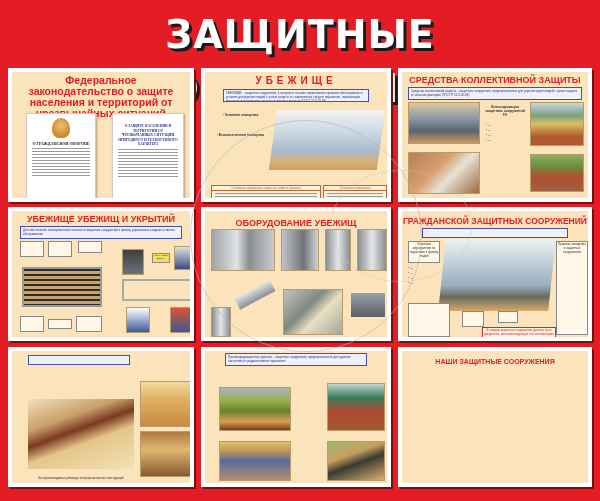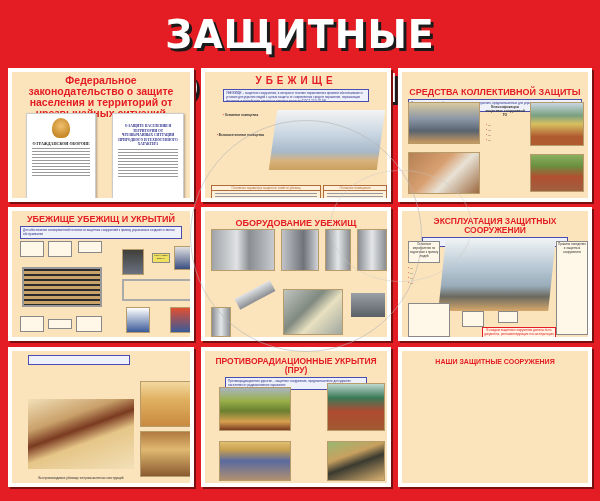--- a/index.html
+++ b/index.html
@@ -120,21 +120,21 @@
     <div class="table-box" style="left:118px;top:113px;width:62px;height:14px;">
       <div class="th">Основные помещения</div>
       <div class="row"></div>
         <div class="row"></div>
     </div>
   </div>
 </div>
 
 <div class="panel" style="left:398px;top:68px;width:194px;height:134px;">
   <div class="panel-inner">
-    <div class="ptitle" style="font-size:9px;padding-top:4px;margin-top:12px;">СРЕДСТВА КОЛЛЕКТИВНОЙ ЗАЩИТЫ</div>
+    <div class="ptitle" style="font-size:9px;padding-top:4px;">СРЕДСТВА КОЛЛЕКТИВНОЙ ЗАЩИТЫ</div>
     <div class="note">Средства коллективной защиты – защитные сооружения, предназначенные для укрытия групп людей с целью защиты от опасных факторов (ГОСТ Р 22.0.02-94)</div>
     <div class="img" style="left:6px;top:30px;width:70px;height:40px;background:linear-gradient(180deg,#d8c9a0,#8b96a6 40%,#5a6470 70%,#c99a60);"></div>
     <div class="img" style="left:6px;top:80px;width:70px;height:40px;background:linear-gradient(135deg,#b58055,#d8a070 40%,#e8e2d6 60%,#9d6a40);"></div>
     <div class="caption" style="left:82px;top:33px;width:42px;font-size:3.5px;font-weight:bold;">Классификация защитных сооружений ГО</div>
     <div class="bullet-list" style="left:84px;top:50px;width:40px;">
       <div>—</div>
         <div>—</div>
         <div>—</div>
         <div>—</div>
     </div>
@@ -172,21 +172,21 @@
     <div class="img" style="left:152px;top:18px;width:28px;height:40px;background:linear-gradient(90deg,#8a8e92,#e4e6e8,#8a8e92);"></div>
     <div class="img" style="left:30px;top:78px;width:40px;height:12px;background:linear-gradient(180deg,#e0e2e4,#8a8e92);transform:rotate(-28deg);border:none;"></div>
     <div class="img" style="left:78px;top:78px;width:58px;height:44px;background:linear-gradient(135deg,#c0c4c0,#808a80 40%,#e8e0c0 60%,#a0a8a0);"></div>
     <div class="img" style="left:146px;top:82px;width:34px;height:24px;background:linear-gradient(180deg,#9aa0a6,#5a6066);border:none;"></div>
     <div class="img" style="left:6px;top:96px;width:18px;height:28px;background:linear-gradient(90deg,#8a8e92,#e4e6e8,#8a8e92);"></div>
   </div>
 </div>
 
 <div class="panel" style="left:398px;top:207px;width:194px;height:134px;">
   <div class="panel-inner">
-    <div class="ptitle" style="font-size:8.5px;padding-top:6px;">ЭКСПЛУАТАЦИЯ ЗАЩИТНЫХ СООРУЖЕНИЙ</div>
+    <div class="ptitle" style="font-size:8.5px;padding-top:6px;">ГРАЖДАНСКОЙ ЗАЩИТНЫХ СООРУЖЕНИЙ</div>
     <div class="note" style="margin:2px 20px;height:6px;"></div>
     <div class="box" style="left:6px;top:30px;width:30px;height:20px;font-size:3px;">Основные мероприятия по подготовке к приему людей</div>
     <div class="bullet-list" style="left:6px;top:54px;width:30px;">
         <div>—</div>
         <div>—</div>
         <div>—</div>
         <div>—</div>
       </div>
     <div class="img" style="left:40px;top:28px;width:110px;height:72px;border:none;background:linear-gradient(180deg,#eef2f4 0%,#b8c8d4 40%,#9aacba 65%,#6a6a60 80%,#d8a86a 100%);transform:skewX(-6deg);"></div>
     <div class="box" style="left:154px;top:30px;width:30px;height:92px;font-size:3px;">Правила поведения в защитных сооружениях</div>
@@ -202,21 +202,20 @@
     <div class="note" style="margin:4px 60px 0 16px;height:6px;"></div>
     <div class="img" style="left:16px;top:48px;width:106px;height:70px;border:none;background:linear-gradient(160deg,#f2e0b8 0%,#c9a06a 30%,#7a3a20 45%,#e6c688 60%,#f2e0b8 100%);"></div>
     <div class="img" style="left:128px;top:30px;width:50px;height:44px;background:linear-gradient(180deg,#f3d8a0,#e0b060 40%,#c98a40);"></div>
     <div class="img" style="left:128px;top:80px;width:50px;height:44px;background:linear-gradient(180deg,#b07a40,#e0b870 40%,#8a5a30);"></div>
     <div class="caption" style="left:16px;top:125px;width:106px;">Быстровозводимое убежище из промышленных конструкций</div>
   </div>
 </div>
 
 <div class="panel" style="left:201px;top:347px;width:190px;height:140px;">
   <div class="panel-inner">
-    <div class="ptitle" style="font-size:8.5px;padding-top:6px;">ПРОТИВОРАДИАЦИОННЫЕ УКРЫТИЯ (ПРУ)</div>
     <div class="note" style="margin:2px 20px;">Противорадиационное укрытие – защитное сооружение, предназначенное для укрытия населения от радиоактивного заражения</div>
     <div class="img" style="left:14px;top:36px;width:70px;height:42px;background:linear-gradient(180deg,#a8b4c0,#9ab04a 30%,#6a8030 55%,#d8a050 80%,#7a3a20);"></div>
     <div class="img" style="left:122px;top:32px;width:56px;height:46px;background:linear-gradient(180deg,#c0d8d0,#3a7a58 30%,#b04a30 60%,#a05a30);"></div>
     <div class="img" style="left:14px;top:90px;width:70px;height:38px;background:linear-gradient(180deg,#e0c070,#c8a050 20%,#5a6aa0 50%,#b09070);"></div>
     <div class="img" style="left:122px;top:90px;width:56px;height:38px;background:linear-gradient(160deg,#9ab870,#c8a060 35%,#3a3a30 55%,#d8b070);"></div>
   </div>
 </div>
 
 <div class="panel" style="left:398px;top:347px;width:194px;height:140px;">
   <div class="panel-inner">

